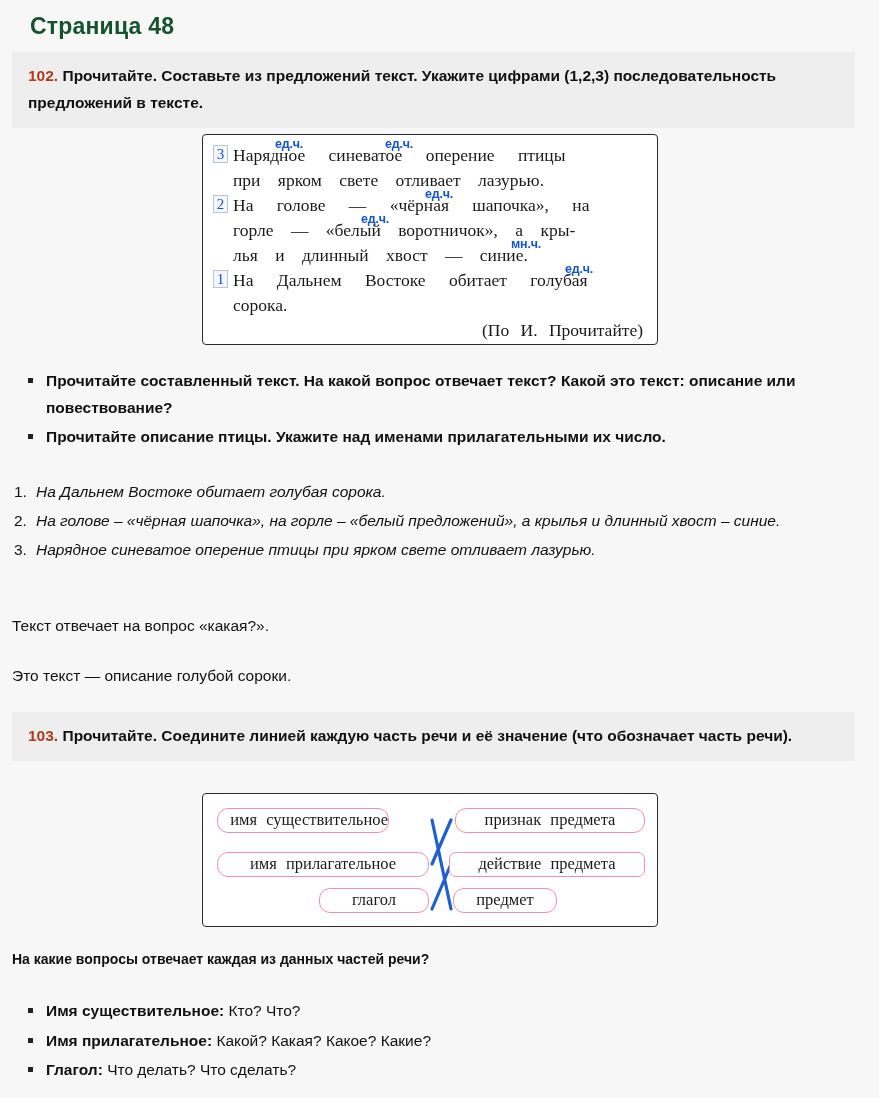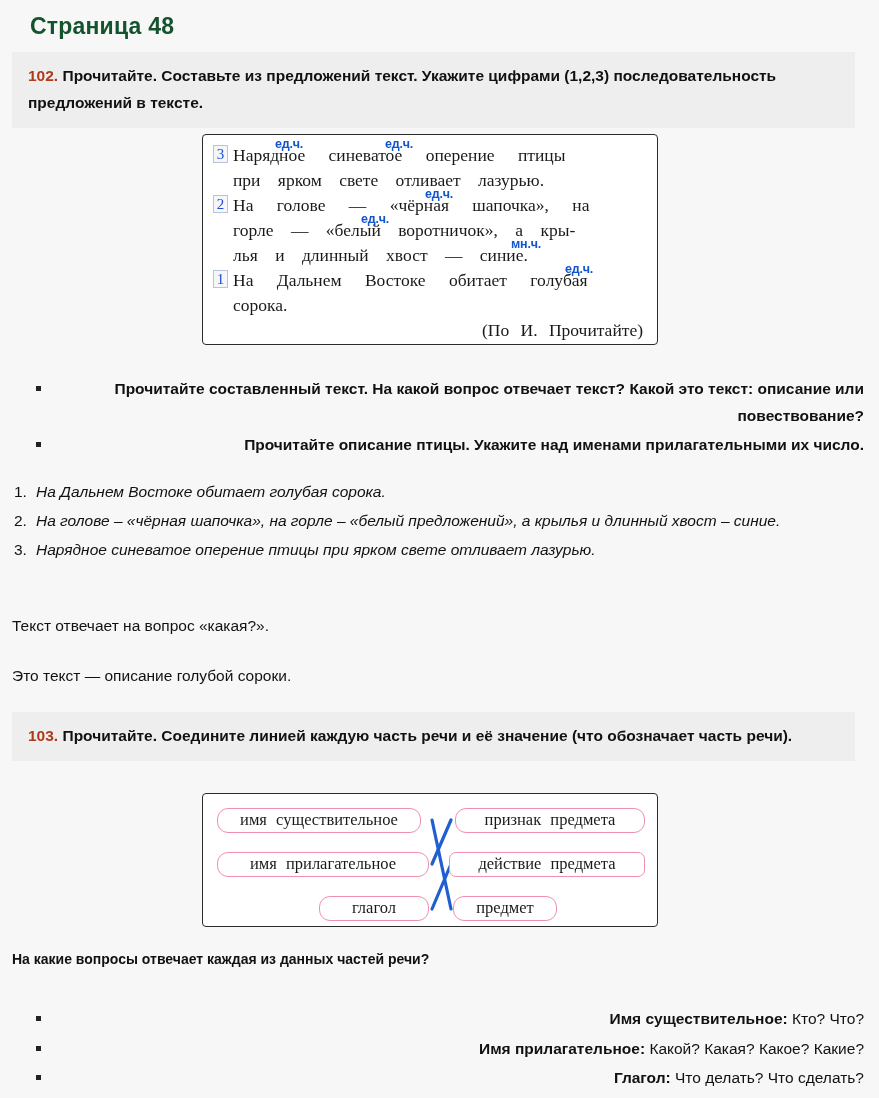--- a/index.html
+++ b/index.html
@@ -122,24 +122,23 @@
   }
   .wide { word-spacing: 7px; }
   .wider { word-spacing: 13px; }
   .widest { word-spacing: 19px; }
 
   
   .bullet-list {
     position: absolute;
     left: 26px;
     width: 830px;
-    margin: 8px;
+    margin: 0;
     padding: 0;
     list-style: none;
-    text-align: right;
   }
   .bullet-list li {
     position: relative;
     padding-left: 20px;
     font-size: 15.5px;
     line-height: 1.72;
     margin-bottom: 3px;
   }
   .bullet-list li::before {
     content: "";
@@ -229,21 +228,21 @@
     box-sizing: border-box;
     height: 25px;
     line-height: 22px;
     word-spacing: 5px;
     white-space: nowrap;
   }
   .pill-left  { left: 14px; }
   .pill-right { right: 14px; }
   .pill-r1 { top: 14px; }
   .pill-r2 { top: 58px; }
-  .pill-r3 { top: 102px; }
+  .pill-r3 { top: 94px; }
 </style>
 </head>
 <body>
 
 <div class="page-title">Страница 48</div>
 
 <div class="task-banner" id="banner-102">
   <span class="task-num">102.</span>
   <span>Прочитайте. Составьте из предложений текст. Укажите цифрами (1,2,3) последовательность предложений в тексте.</span>
 </div>
@@ -316,21 +315,21 @@
 
     <svg class="match-lines" viewBox="0 0 456 134">
 
       <line x1="229" y1="26" x2="248" y2="115" stroke="#1f5fd0" stroke-width="3.2" stroke-linecap="round"></line>
 
       <line x1="229" y1="70" x2="248" y2="26" stroke="#1f5fd0" stroke-width="3.2" stroke-linecap="round"></line>
 
       <line x1="229" y1="115" x2="248" y2="70" stroke="#1f5fd0" stroke-width="3.2" stroke-linecap="round"></line>
     </svg>
 
-    <div class="pill pill-left pill-r1" style="width:204px;">имя существительное</div>
+    <div class="pill pill-left pill-r1" style="width:172px;text-align:right;">имя существительное</div>
     <div class="pill pill-left pill-r2" style="width:212px;">имя прилагательное</div>
     <div class="pill pill-left pill-r3" style="width:110px; left:116px;">глагол</div>
 
     <div class="pill pill-right pill-r1" style="width:190px;">признак предмета</div>
     <div class="pill pill-right pill-r2" style="width:196px;border-radius:7px;">действие предмета</div>
     <div class="pill pill-right pill-r3" style="width:104px; right:102px;">предмет</div>
   </div>
 </div>
 
 <div id="heading-questions">На какие вопросы отвечает каждая из данных частей речи?</div>

